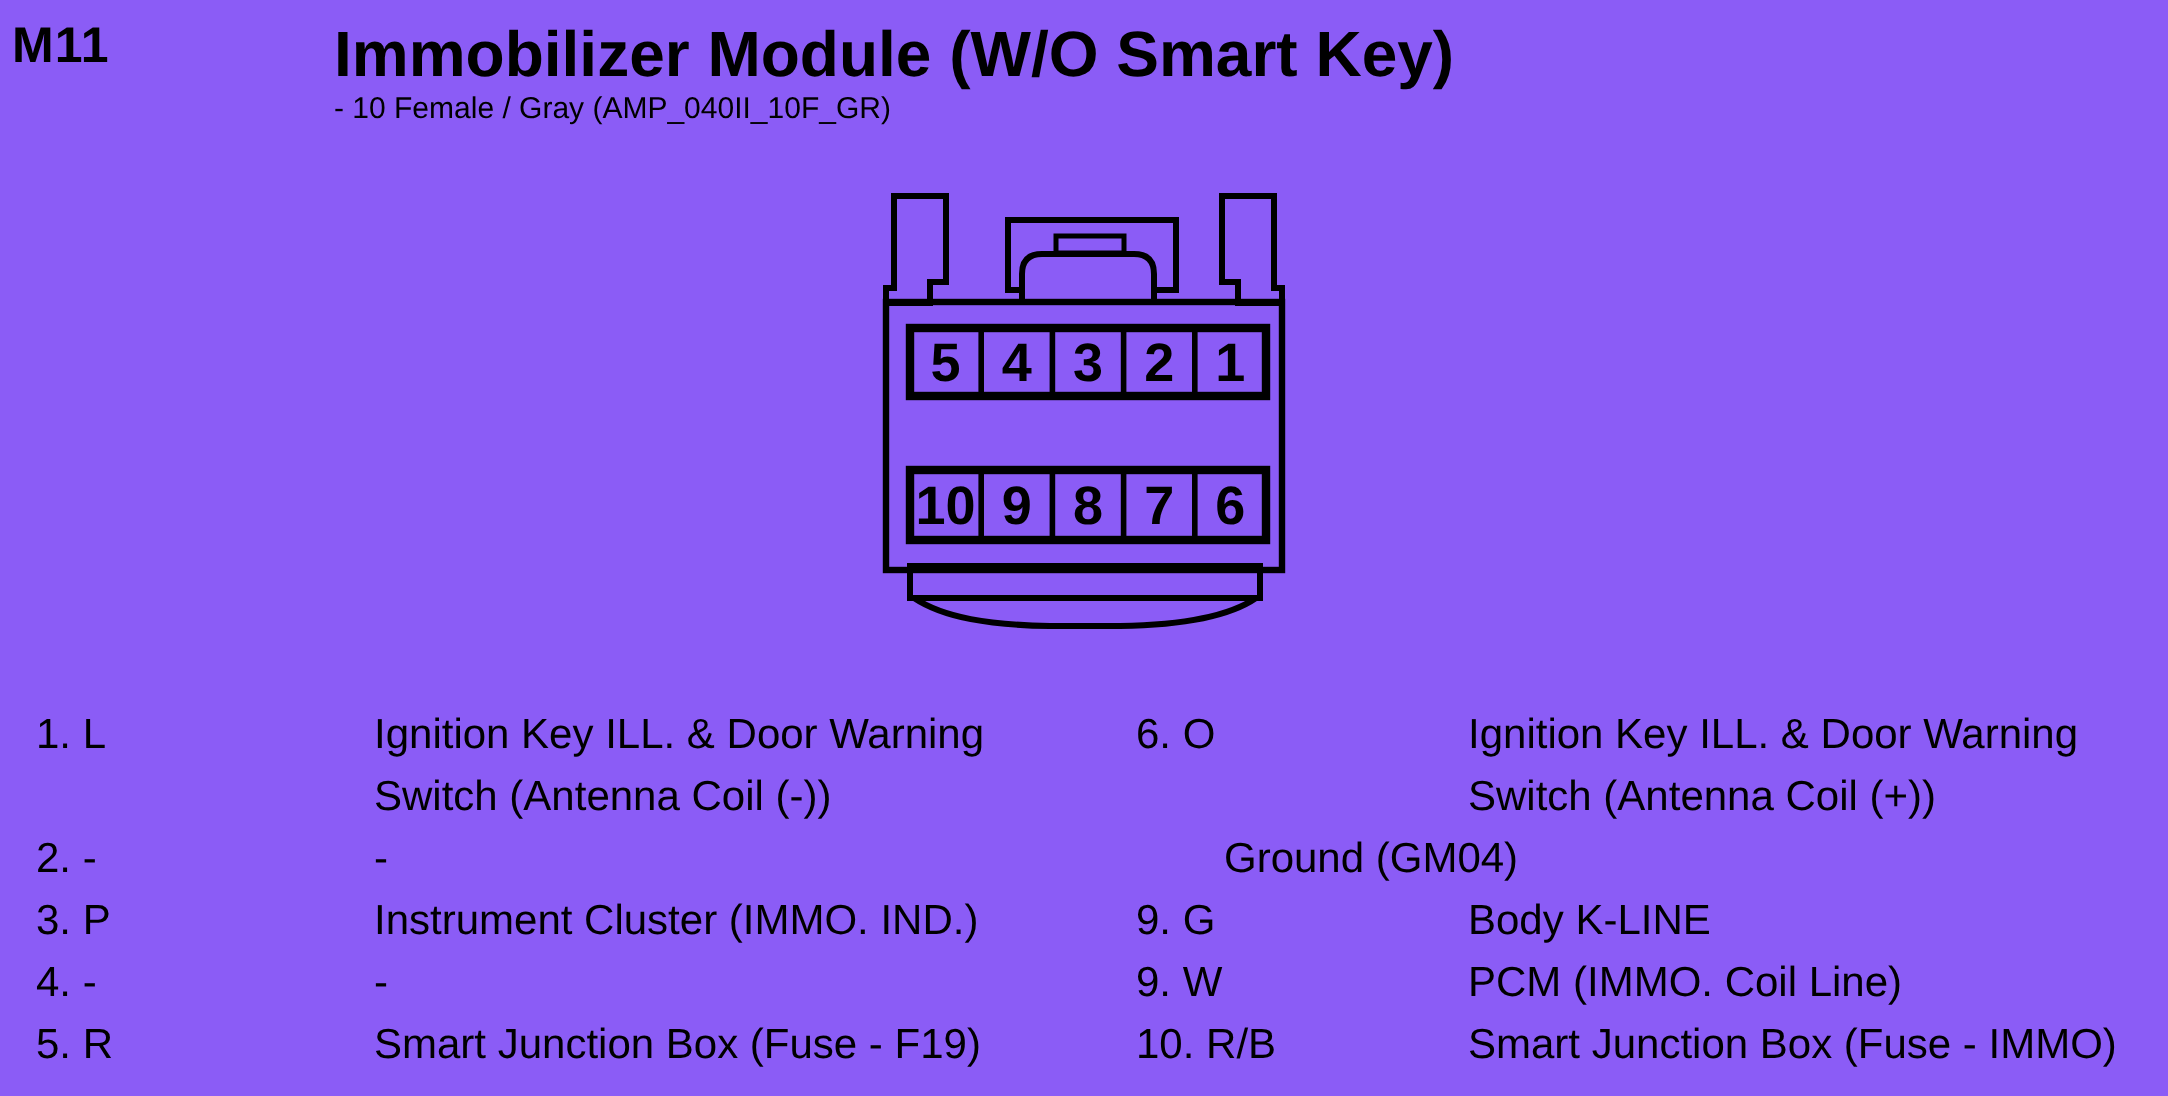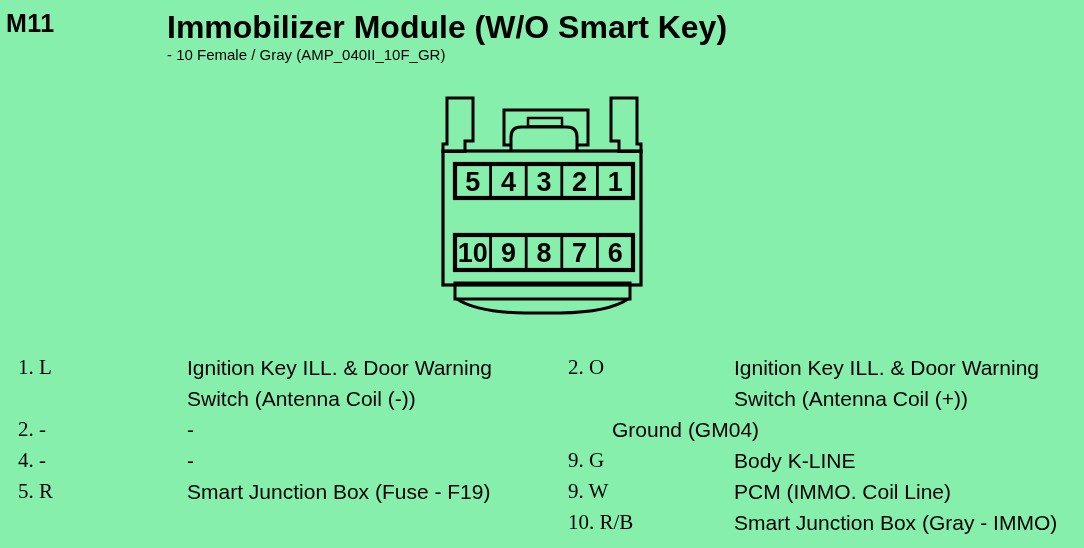--- a/index.html
+++ b/index.html
@@ -1,21 +1,21 @@
 <!DOCTYPE html>
 <html><head>
 <meta charset="utf-8">
 <style>
   * { margin: 0; padding: 0; box-sizing: border-box; }
   html, body { background: #fff; }
   #page {
     position: relative;
     width: 1084px;
     height: 548px;
-    background: #86efac;
+    background: #8b5cf6;
     color: #000000;
     font-family: "Liberation Sans", sans-serif;
     overflow: hidden;
   }
   .code {
     position: absolute;
     left: 6px; top: 9px;
     font-size: 25px;
     font-weight: bold;
     letter-spacing: 0.5px;
@@ -50,21 +50,21 @@
   }
   .pin-col {
     position: absolute;
     top: 352px;
     font-size: 21px;
     line-height: 31px;
   }
   #pin-col-left  { left: 18px;  width: 535px; }
   #pin-col-right { left: 568px; width: 516px; }
   .pin-row { display: flex; align-items: flex-start; }
-  .pin-label { flex: 0 0 125px; white-space: nowrap; font-family: Liberation Serif, serif; }
+  .pin-label { flex: 0 0 125px; white-space: nowrap; }
   #pin-col-right .pin-label { flex-basis: 122px; }
   .pin-desc { white-space: pre-line; margin-left: 44px; }
 </style>
 </head>
 <body>
 
 <div id="page">
 
   <div class="code">M11</div>
   <div class="title">Immobilizer Module (W/O Smart Key)</div>
@@ -117,45 +117,49 @@
     <div class="pin-row">
       <div class="pin-label">1. L</div>
       <div class="pin-desc">Ignition Key ILL. &amp; Door Warning
 Switch (Antenna Coil (-))</div>
     </div>
     <div class="pin-row">
       <div class="pin-label">2. -</div>
       <div class="pin-desc">-</div>
     </div>
     <div class="pin-row">
+      <div class="pin-label">3. P</div>
+      <div class="pin-desc">Instrument Cluster (IMMO. IND.)</div>
+    </div>
+    <div class="pin-row">
       <div class="pin-label">4. -</div>
       <div class="pin-desc">-</div>
     </div>
     <div class="pin-row">
       <div class="pin-label">5. R</div>
       <div class="pin-desc">Smart Junction Box (Fuse - F19)</div>
     </div>
   </div>
 
   <div class="pin-col" id="pin-col-right">
     <div class="pin-row">
-      <div class="pin-label">2. O</div>
+      <div class="pin-label">6. O</div>
       <div class="pin-desc">Ignition Key ILL. &amp; Door Warning
 Switch (Antenna Coil (+))</div>
     </div>
     <div class="pin-row">
       <div class="pin-desc">Ground (GM04)</div>
     </div>
     <div class="pin-row">
       <div class="pin-label">9. G</div>
       <div class="pin-desc">Body K-LINE</div>
     </div>
     <div class="pin-row">
       <div class="pin-label">9. W</div>
       <div class="pin-desc">PCM (IMMO. Coil Line)</div>
     </div>
     <div class="pin-row">
       <div class="pin-label">10. R/B</div>
-      <div class="pin-desc">Smart Junction Box (Gray - IMMO)</div>
+      <div class="pin-desc">Smart Junction Box (Fuse - IMMO)</div>
     </div>
   </div>
 
 </div>
 
 </body></html>

